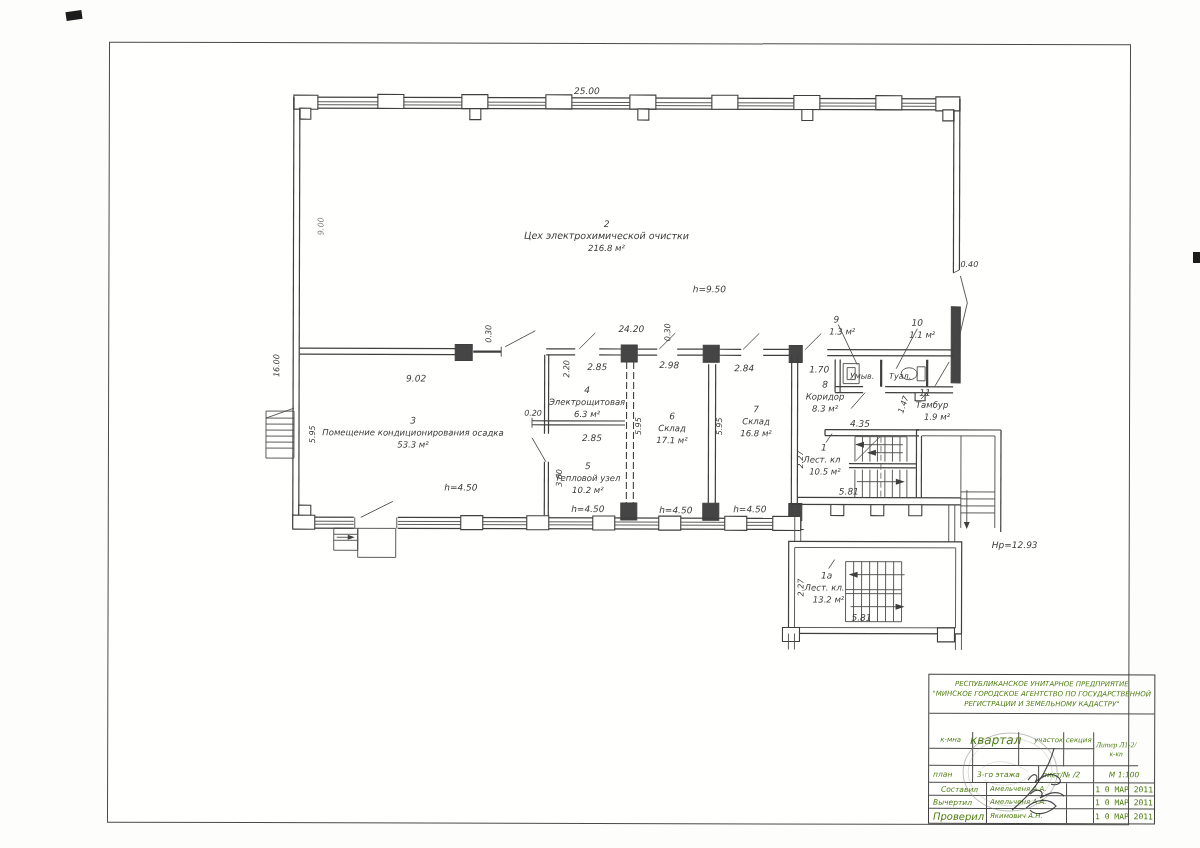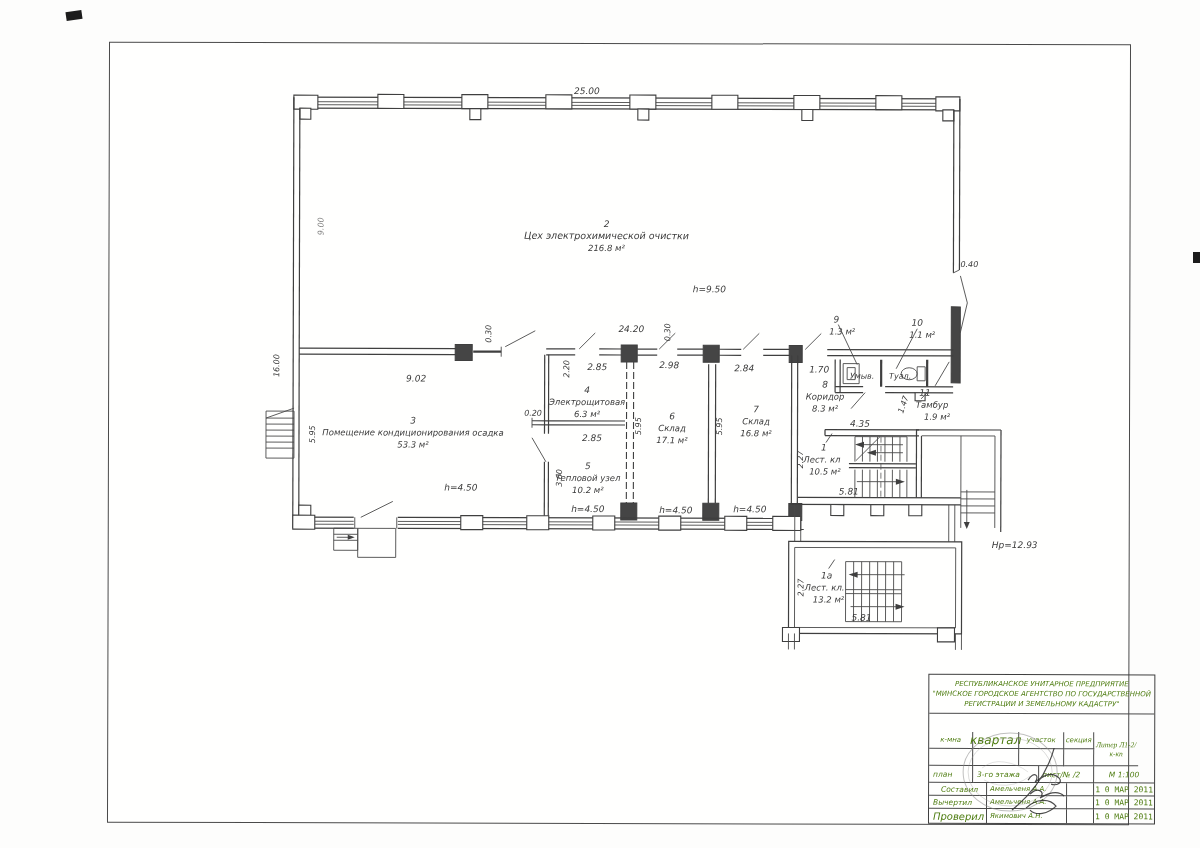--- a/index.html
+++ b/index.html
@@ -367,21 +367,21 @@
         <span>РЕСПУБЛИКАНСКОЕ УНИТАРНОЕ ПРЕДПРИЯТИЕ</span>
         <span>"МИНСКОЕ ГОРОДСКОЕ АГЕНТСТВО ПО ГОСУДАРСТВЕННОЙ</span>
         <span>РЕГИСТРАЦИИ И ЗЕМЕЛЬНОМУ КАДАСТРУ"</span>
       </div>
       <div class="cell ctr" style="left:0;top:57px;width:44px;height:17px;border-bottom-width:1px;border-right-width:1px;font-size:7px;">
           <span>к-мна</span>
         </div>
       <div class="cell ctr" style="left:44px;top:57px;width:46px;height:17px;border-bottom-width:1px;border-right-width:1px;font-size:12px;">
           <span>квартал</span>
         </div>
-      <div class="cell ctr" style="left:90px;top:57px;width:45px;height:17px;border-bottom-width:1px;border-right-width:1px;font-size:7px;">
+      <div class="cell ctr" style="left:90px;top:57px;width:45px;height:17px;border-bottom-width:1px;border-right-width:1px;font-size:7px;justify-content:flex-end;">
           <span>участок</span>
         </div>
       <div class="cell ctr" style="left:135px;top:57px;width:30px;height:17px;border-bottom-width:1px;border-right-width:1px;font-size:7px;">
           <span>секция</span>
         </div>
       <div class="cell ctr" style="left:165px;top:57px;width:44px;height:34px;border-bottom-width:1px;font-size:7.5px;font-family:Liberation Serif, serif;">
           <span>Литер Л1-2/к-кп</span>
         </div>
       <div class="cell" style="left:0;top:74px;width:44px;height:17px;border-bottom-width:1px;border-right-width:1px;"></div>
       <div class="cell" style="left:44px;top:74px;width:46px;height:17px;border-bottom-width:1px;border-right-width:1px;"></div>

